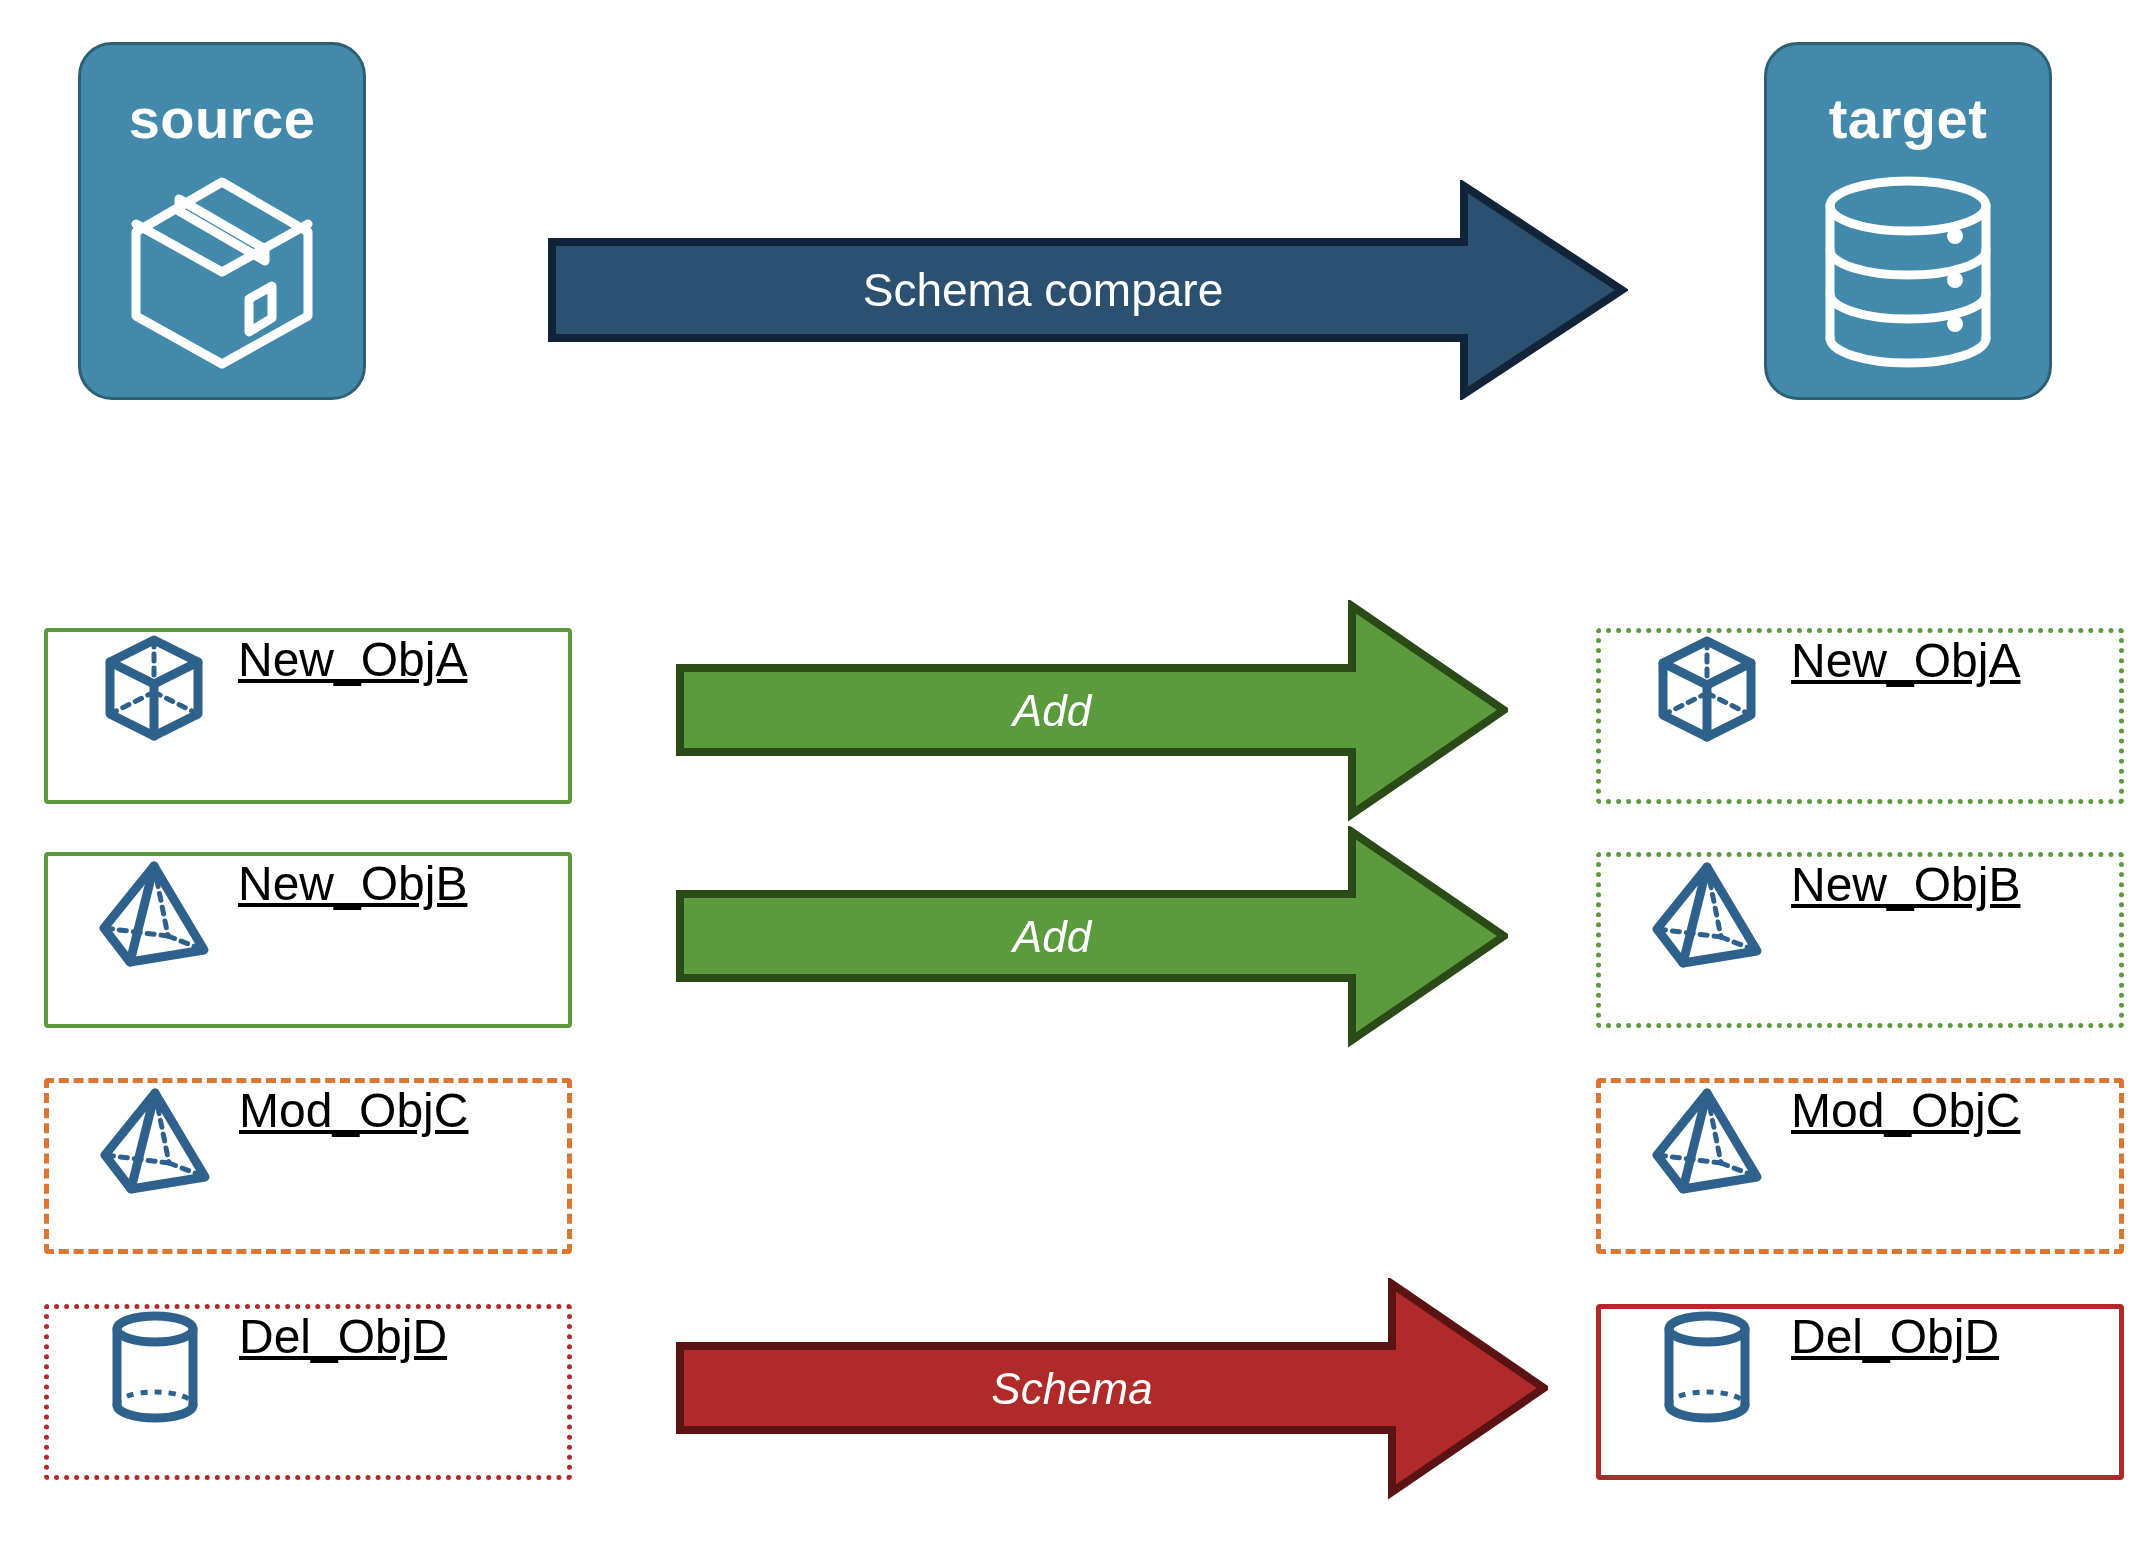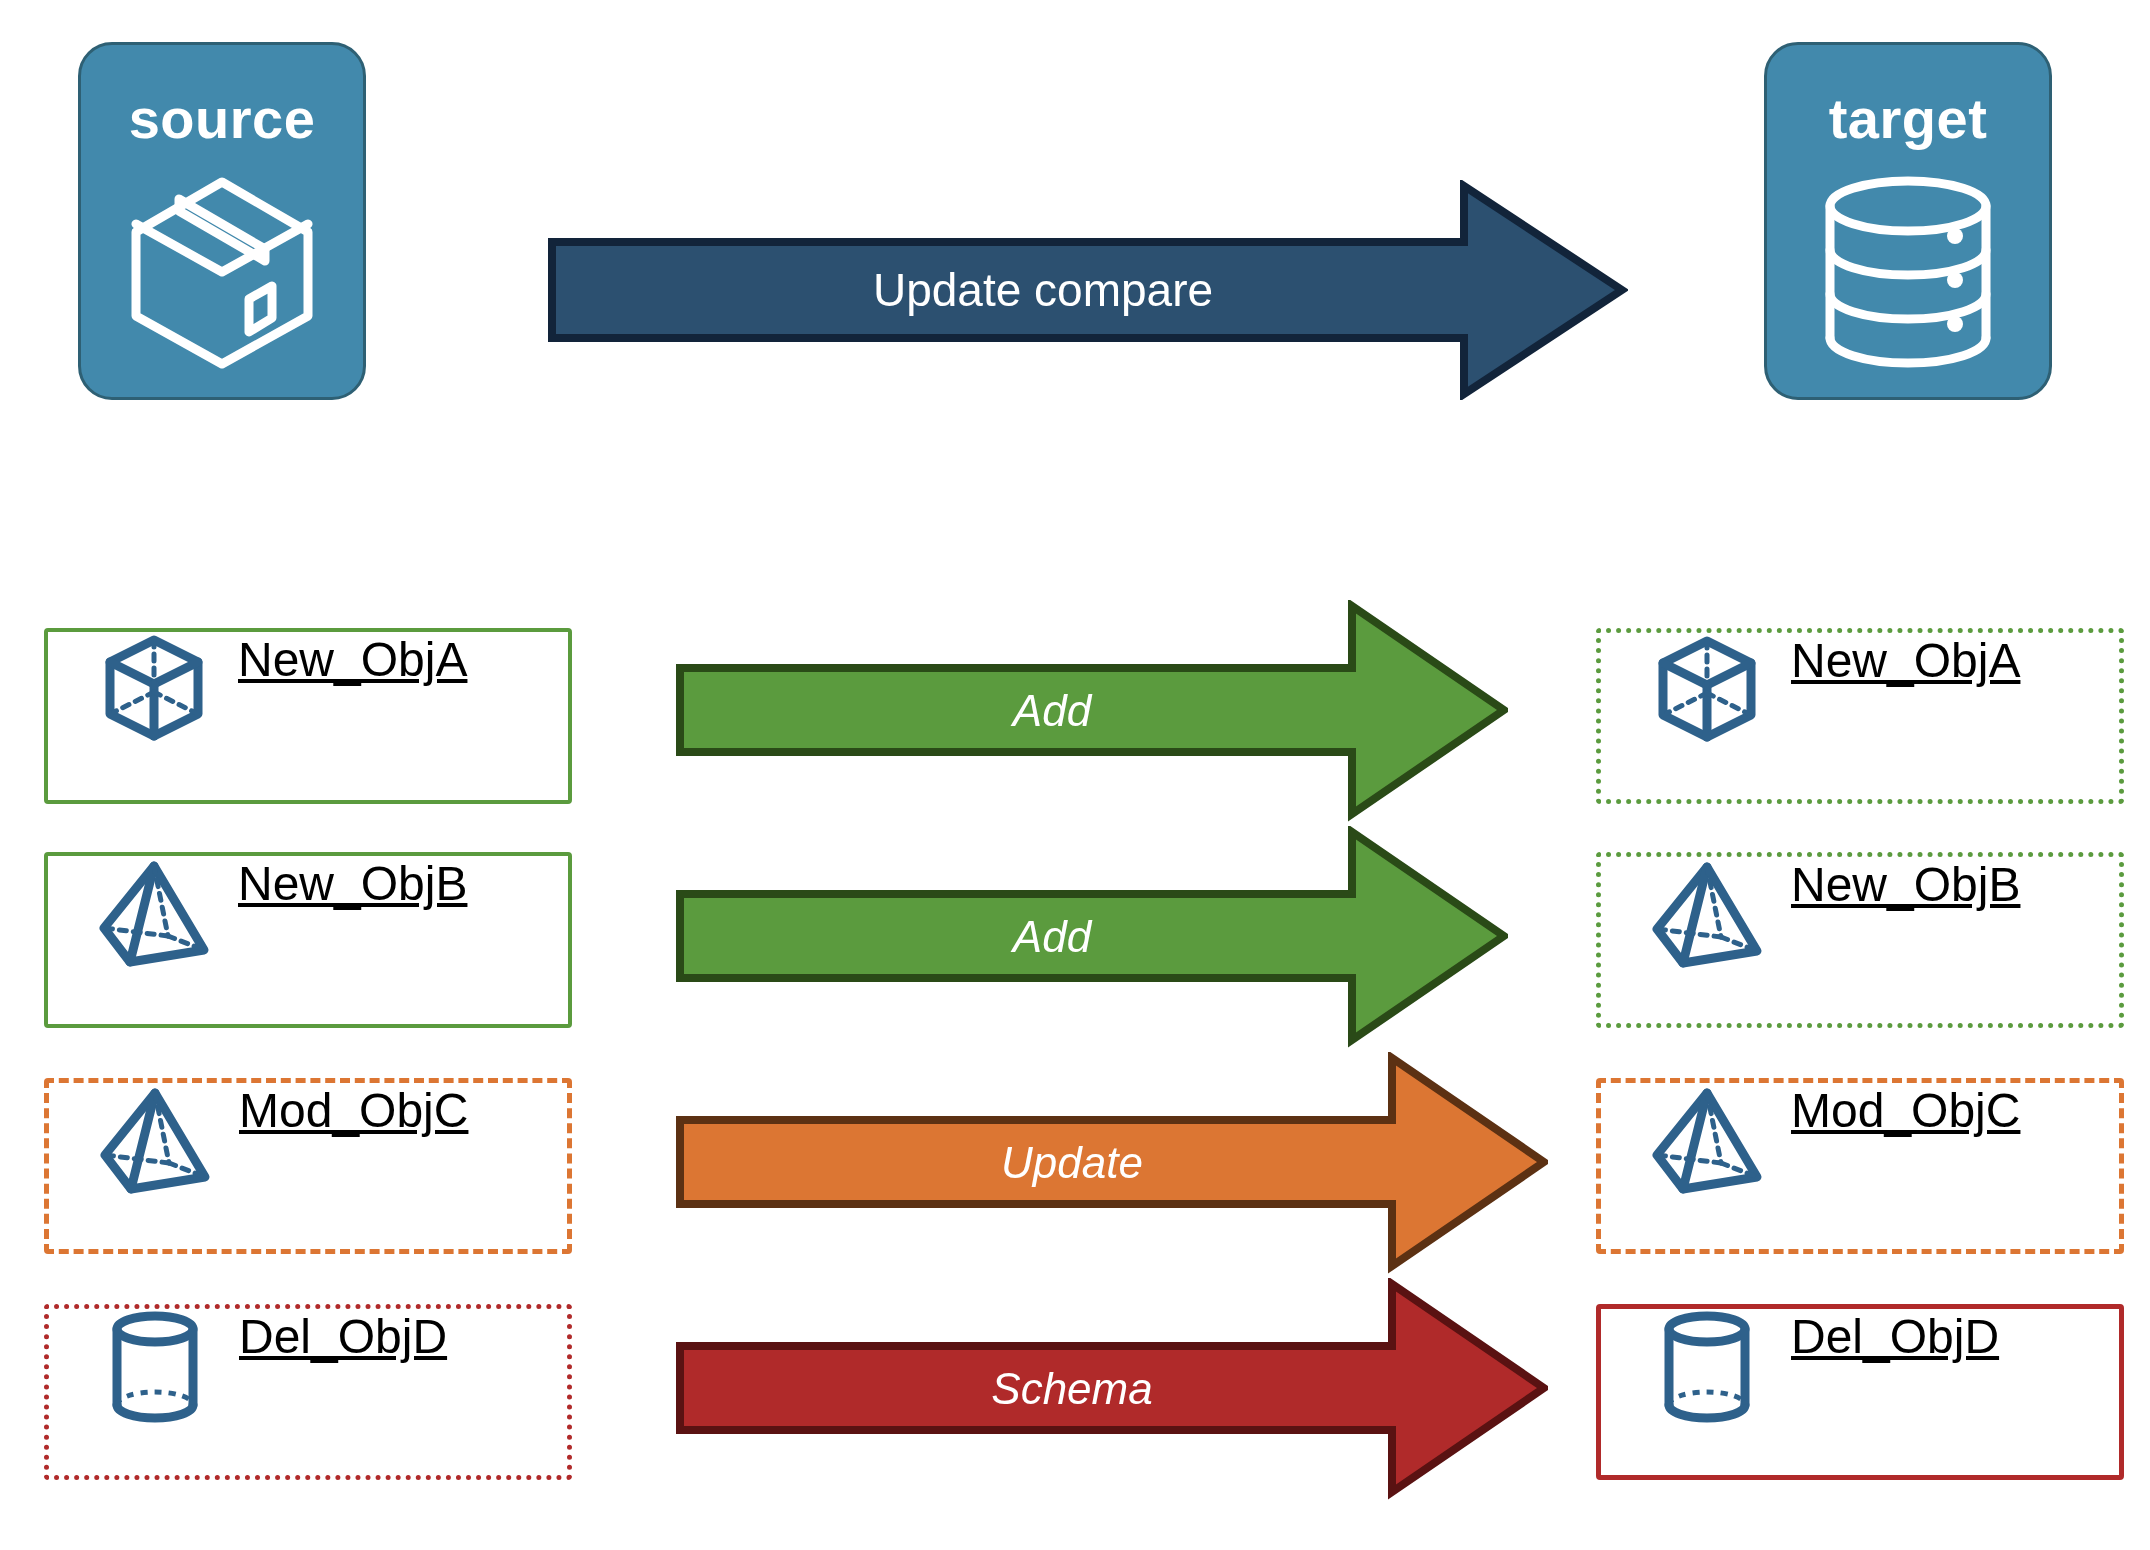--- a/index.html
+++ b/index.html
@@ -127,21 +127,21 @@
         <circle cx="152" cy="108" r="8" fill="#ffffff"></circle>
         <circle cx="152" cy="152" r="8" fill="#ffffff"></circle>
       </svg>
     </div>
   </div>
 
   <div class="big-arrow" style="left:548px;top:180px;width:1080px;height:220px;">
     <svg width="1080" height="220" viewBox="0 0 1080 220" aria-hidden="true">
       <polygon points="4,62 916,62 916,6 1074,110 916,214 916,158 4,158" fill="#2C5070" stroke="#12243A" stroke-width="8" stroke-linejoin="miter"></polygon>
     </svg>
-    <div class="lbl">Update compare</div>
+    <div class="lbl">Schema compare</div>
   </div>
 
   <div class="obj-card b-green-solid" style="left:44px;top:628px;width:528px;height:176px;">
     <div class="oc-icon">
       <svg width="112" height="112" viewBox="0 0 112 112" aria-hidden="true">
         <g fill="none" stroke="#2E618B" stroke-width="9" stroke-linejoin="round" stroke-linecap="round">
           <path d="M12 30 L56 8 L100 30 L100 82 L56 104 L12 82 Z"></path>
           <path d="M12 30 L56 52 L100 30"></path>
           <path d="M56 52 L56 104"></path>
         </g>
@@ -231,26 +231,20 @@
         <g fill="none" stroke="#2E618B" stroke-width="5" stroke-dasharray="7 7" stroke-linecap="round">
           <path d="M58 10 L72 80"></path>
           <path d="M72 80 L8 72"></path>
           <path d="M72 80 L108 94"></path>
         </g>
       </svg>
     </div>
     <div class="oc-name">Mod_ObjC</div>
   </div>
 
-  <div class="row-arrow" style="left:676px;top:1052px;width:872px;height:222px;">
-    <svg width="872" height="222" viewBox="0 0 872 222" aria-hidden="true">
-      <polygon points="4,68 716,68 716,6 868,110 716,214 716,152 4,152" fill="#DC7633" stroke="#5C3113" stroke-width="8" stroke-linejoin="miter"></polygon>
-    </svg>
-    <div class="lbl">Update</div>
-  </div>
 
   <div class="obj-card b-orange-dashed" style="left:1596px;top:1078px;width:528px;height:176px;">
     <div class="oc-icon">
       <svg width="116" height="116" viewBox="0 0 116 116" aria-hidden="true">
         <g fill="none" stroke="#2E618B" stroke-width="9" stroke-linejoin="round" stroke-linecap="round">
           <path d="M58 10 L108 94 L34 106 L8 72 Z"></path>
           <path d="M58 10 L34 106"></path>
         </g>
         <g fill="none" stroke="#2E618B" stroke-width="5" stroke-dasharray="7 7" stroke-linecap="round">
           <path d="M58 10 L72 80"></path>

